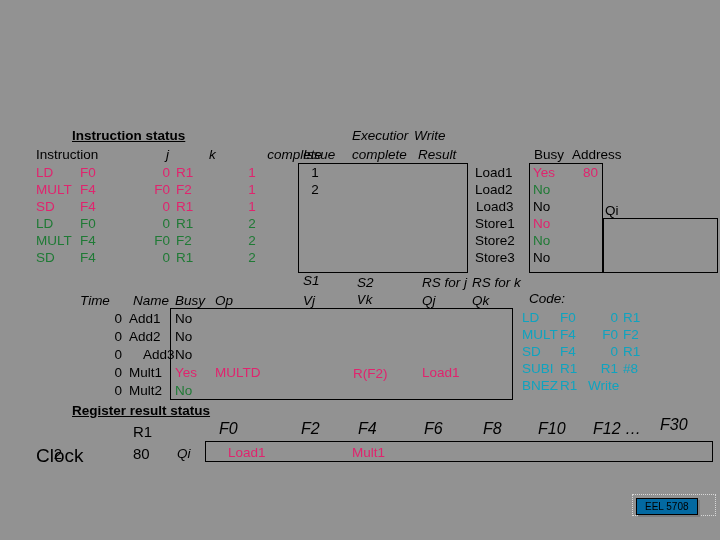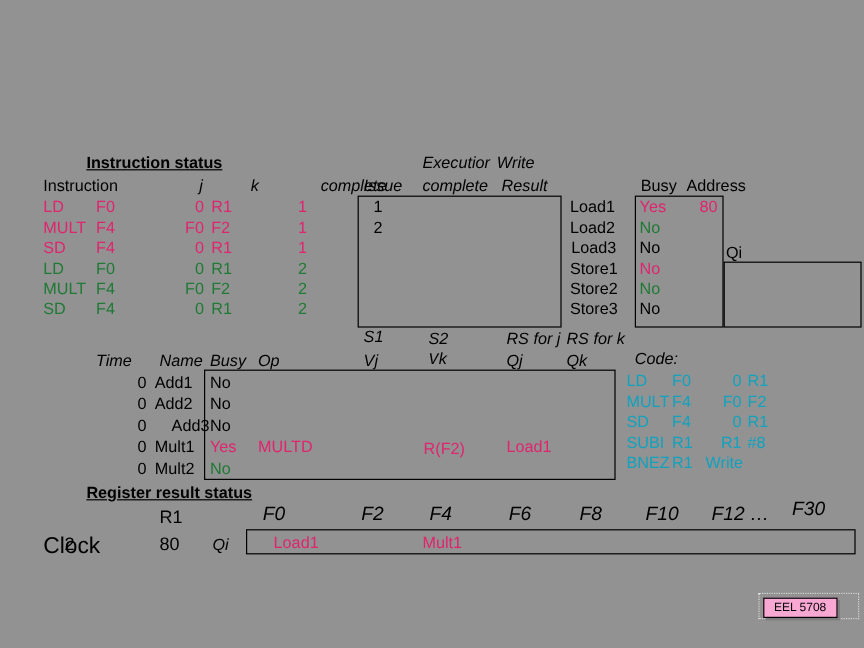--- a/index.html
+++ b/index.html
@@ -42,21 +42,21 @@
   #r1-label{font-size:15px;color:#000;}
   #r1-value{font-size:15px;color:#000;}
   .regh{font-size:16px;color:#000;font-style:italic;}
   .qi-it{font-size:13.5px;color:#000;font-style:italic;}
 
   
   #footer{
     position:absolute;left:636px;top:498px;
     padding:2px 8px;
     border:1px solid #000;
-    background:#f9a8d4;
+    background:#0369a1;
     font-size:10px;color:#000;
     box-shadow:2px 2px 0 #7d7d7d;
   }
   #footer-dash{
     position:absolute;left:632px;top:494px;width:84px;height:22px;
     border:1px dotted #d8d8d8;box-sizing:border-box;
   }
 </style>
 </head>
 <body>

